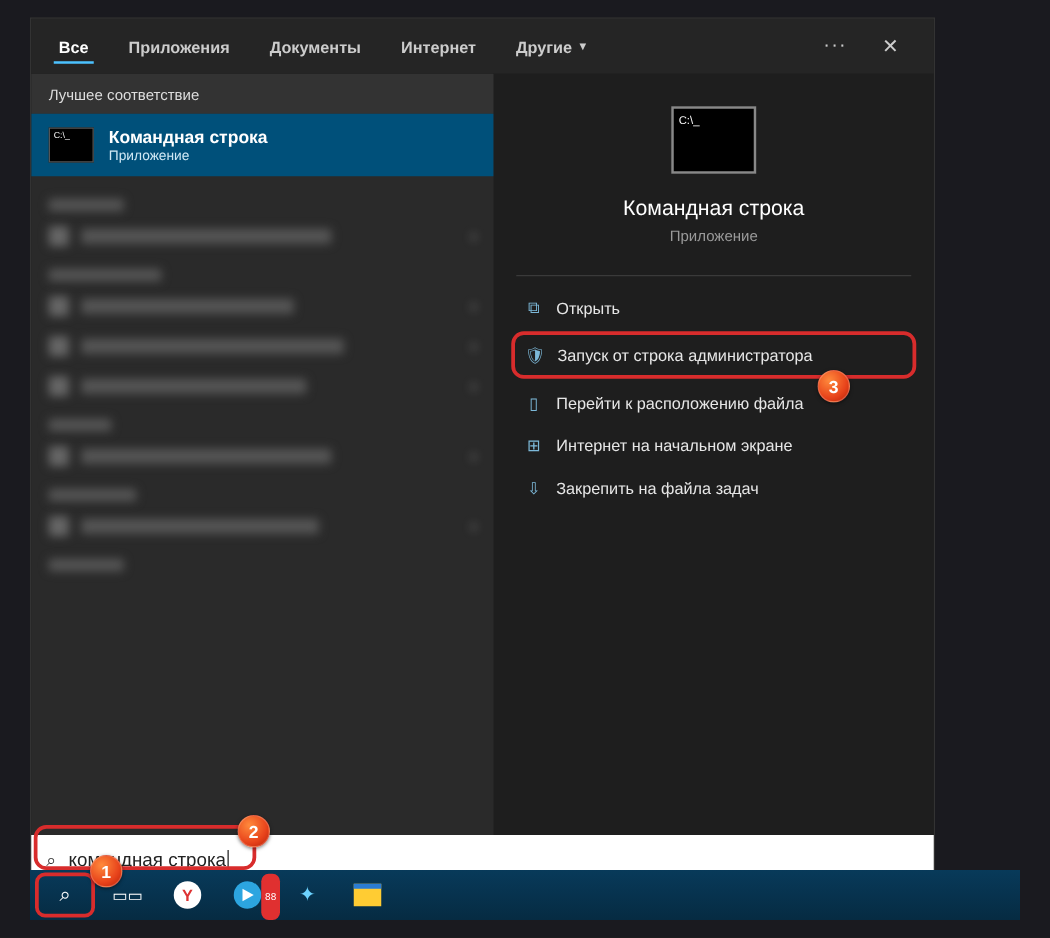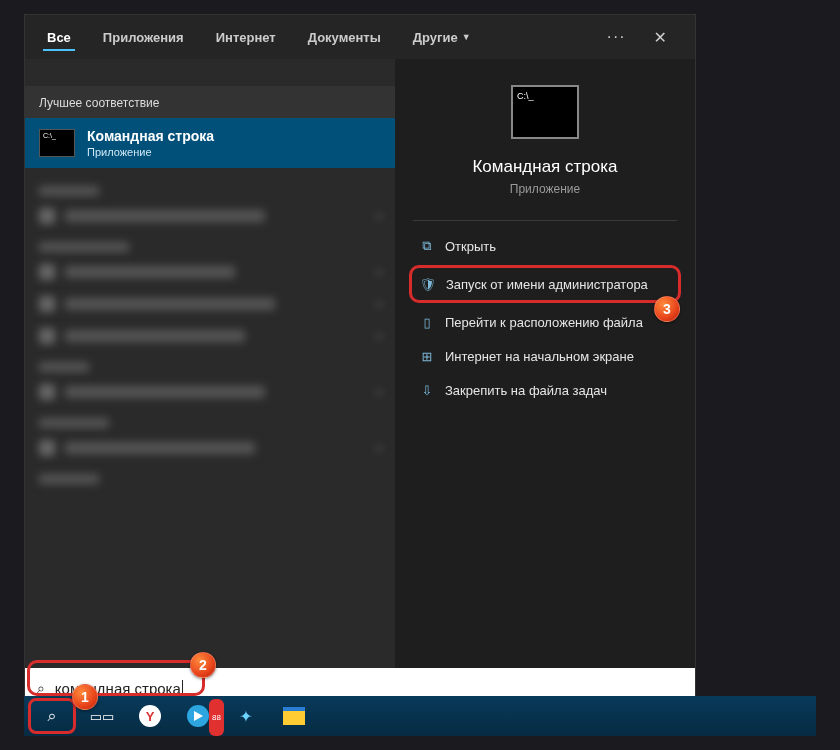--- a/index.html
+++ b/index.html
@@ -8,21 +8,21 @@
       height: 750px;
       background: #1a1a1f;
       font-family: 'Segoe UI', Tahoma, sans-serif;
       color: #fff;
       position: relative;
       overflow: hidden;
     }
     .window {
       position: absolute;
       left: 24px; top: 14px;
-      width: 672px; height: 695px;
+      width: 724px; height: 695px;
       background: #202020;
       border: 1px solid #333;
     }
     .tabs {
       display: flex;
       align-items: center;
       height: 44px;
       padding: 0 6px;
       background: #252525;
     }
@@ -63,21 +63,20 @@
     .left {
       width: 370px;
       background: #2a2a2a;
       overflow: hidden;
     }
     .section-label {
       padding: 10px 14px 8px;
       font-size: 12px;
       color: #ddd;
       background: #333;
-      margin-top: 27px;
     }
     .best-match {
       display: flex;
       align-items: center;
       gap: 12px;
       padding: 10px 14px;
       background: #00507a;
     }
     .cmd-thumb {
       width: 36px; height: 28px;
@@ -201,22 +200,22 @@
     }
     .sh2 { left: 27px; bottom: 54px; width: 178px; height: 36px; }
   </style>
 </head>
 <body>
 
 <div class="window">
   <div class="tabs">
     <div class="tab active">Все</div>
     <div class="tab">Приложения</div>
+    <div class="tab">Документы</div>
     <div class="tab">Интернет</div>
-    <div class="tab">Документы</div>
     <div class="tab tab-more">
       <span>Другие</span>
       <span class="chevron">▼</span>
     </div>
     <div class="win-controls">
       <span class="dots">···</span>
       <span class="close">✕</span>
     </div>
   </div>
 
@@ -278,21 +277,21 @@
       <div class="preview-title">Командная строка</div>
       <div class="preview-sub">Приложение</div>
       <div class="hr"></div>
 
       <div class="action">
         <span class="action-ico">⧉</span>
         <span>Открыть</span>
       </div>
       <div class="action highlighted">
         <span class="action-ico">🛡</span>
-        <span>Запуск от имени администратора</span>
+        <span>Запуск от строка администратора</span>
       </div>
       <div class="action">
         <span class="action-ico">▯</span>
         <span>Перейти к расположению файла</span>
       </div>
       <div class="action">
         <span class="action-ico">⊞</span>
         <span>Интернет на начальном экране</span>
       </div>
       <div class="action">

